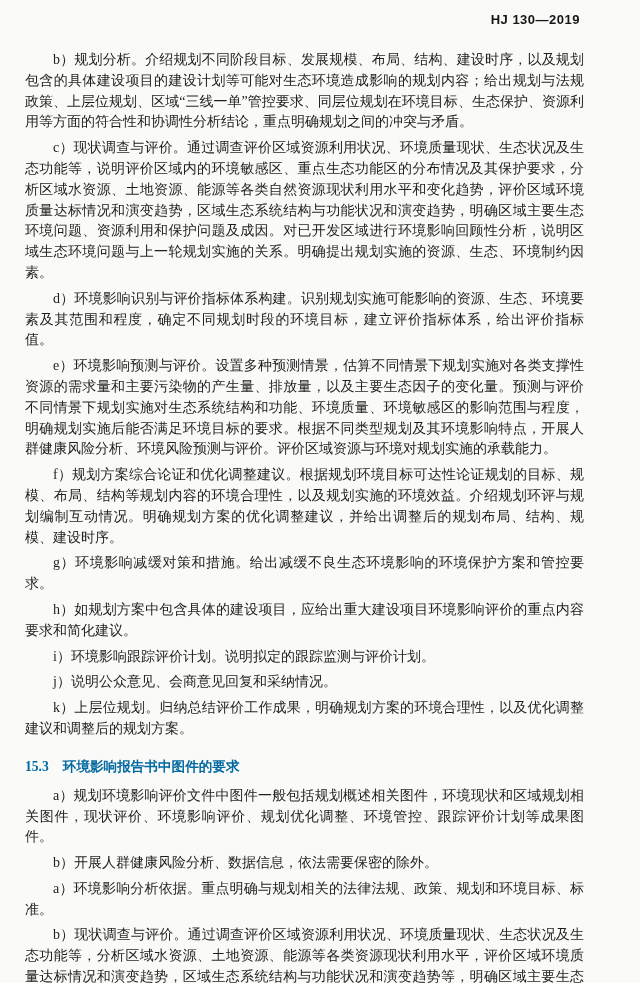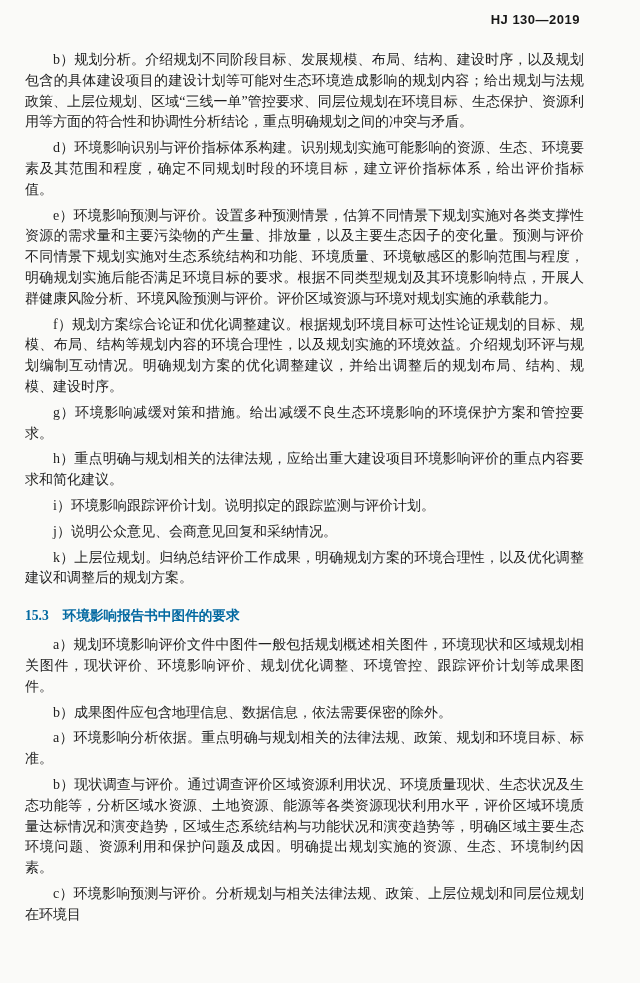--- a/index.html
+++ b/index.html
@@ -57,28 +57,29 @@
     font-family: "Liberation Serif", "DejaVu Serif", serif;
   }
 </style>
 </head>
 <body>
 
 <div class="page">
   <div class="running-header">HJ 130—2019</div>
   <div class="doc-body">
       <p class="para">b）规划分析。介绍规划不同阶段目标、发展规模、布局、结构、建设时序，以及规划包含的具体建设项目的建设计划等可能对生态环境造成影响的规划内容；给出规划与法规政策、上层位规划、区域“三线一单”管控要求、同层位规划在环境目标、生态保护、资源利用等方面的符合性和协调性分析结论，重点明确规划之间的冲突与矛盾。</p>
+      <p class="para">c）现状调查与评价。通过调查评价区域资源利用状况、环境质量现状、生态状况及生态功能等，说明评价区域内的环境敏感区、重点生态功能区的分布情况及其保护要求，分析区域水资源、土地资源、能源等各类自然资源现状利用水平和变化趋势，评价区域环境质量达标情况和演变趋势，区域生态系统结构与功能状况和演变趋势，明确区域主要生态环境问题、资源利用和保护问题及成因。对已开发区域进行环境影响回顾性分析，说明区域生态环境问题与上一轮规划实施的关系。明确提出规划实施的资源、生态、环境制约因素。</p>
       <p class="para">d）环境影响识别与评价指标体系构建。识别规划实施可能影响的资源、生态、环境要素及其范围和程度，确定不同规划时段的环境目标，建立评价指标体系，给出评价指标值。</p>
       <p class="para">e）环境影响预测与评价。设置多种预测情景，估算不同情景下规划实施对各类支撑性资源的需求量和主要污染物的产生量、排放量，以及主要生态因子的变化量。预测与评价不同情景下规划实施对生态系统结构和功能、环境质量、环境敏感区的影响范围与程度，明确规划实施后能否满足环境目标的要求。根据不同类型规划及其环境影响特点，开展人群健康风险分析、环境风险预测与评价。评价区域资源与环境对规划实施的承载能力。</p>
       <p class="para">f）规划方案综合论证和优化调整建议。根据规划环境目标可达性论证规划的目标、规模、布局、结构等规划内容的环境合理性，以及规划实施的环境效益。介绍规划环评与规划编制互动情况。明确规划方案的优化调整建议，并给出调整后的规划布局、结构、规模、建设时序。</p>
       <p class="para">g）环境影响减缓对策和措施。给出减缓不良生态环境影响的环境保护方案和管控要求。</p>
-      <p class="para">h）重点明确与规划相关的法律法规，应给出重大建设项目环境影响评价的重点内容要求和简化建议。</p>
+      <p class="para">h）如规划方案中包含具体的建设项目，应给出重大建设项目环境影响评价的重点内容要求和简化建议。</p>
       <p class="para">i）环境影响跟踪评价计划。说明拟定的跟踪监测与评价计划。</p>
       <p class="para">j）说明公众意见、会商意见回复和采纳情况。</p>
       <p class="para">k）上层位规划。归纳总结评价工作成果，明确规划方案的环境合理性，以及优化调整建议和调整后的规划方案。</p>
       <h2 class="heading"><span class="hnum">15.3</span><span>环境影响报告书中图件的要求</span></h2>
       <p class="para">a）规划环境影响评价文件中图件一般包括规划概述相关图件，环境现状和区域规划相关图件，现状评价、环境影响评价、规划优化调整、环境管控、跟踪评价计划等成果图件。</p>
-      <p class="para">b）成果图件应包含地理信息、数据信息，依法需要保密的除外。</p>
+      <p class="para">b）开展人群健康风险分析、数据信息，依法需要保密的除外。</p>
       <p class="para">a）环境影响分析依据。重点明确与规划相关的法律法规、政策、规划和环境目标、标准。</p>
       <p class="para">b）现状调查与评价。通过调查评价区域资源利用状况、环境质量现状、生态状况及生态功能等，分析区域水资源、土地资源、能源等各类资源现状利用水平，评价区域环境质量达标情况和演变趋势，区域生态系统结构与功能状况和演变趋势等，明确区域主要生态环境问题、资源利用和保护问题及成因。明确提出规划实施的资源、生态、环境制约因素。</p>
       <p class="para">c）环境影响预测与评价。分析规划与相关法律法规、政策、上层位规划和同层位规划在环境目</p>
     </div>
 </div>
 
 </body></html>

